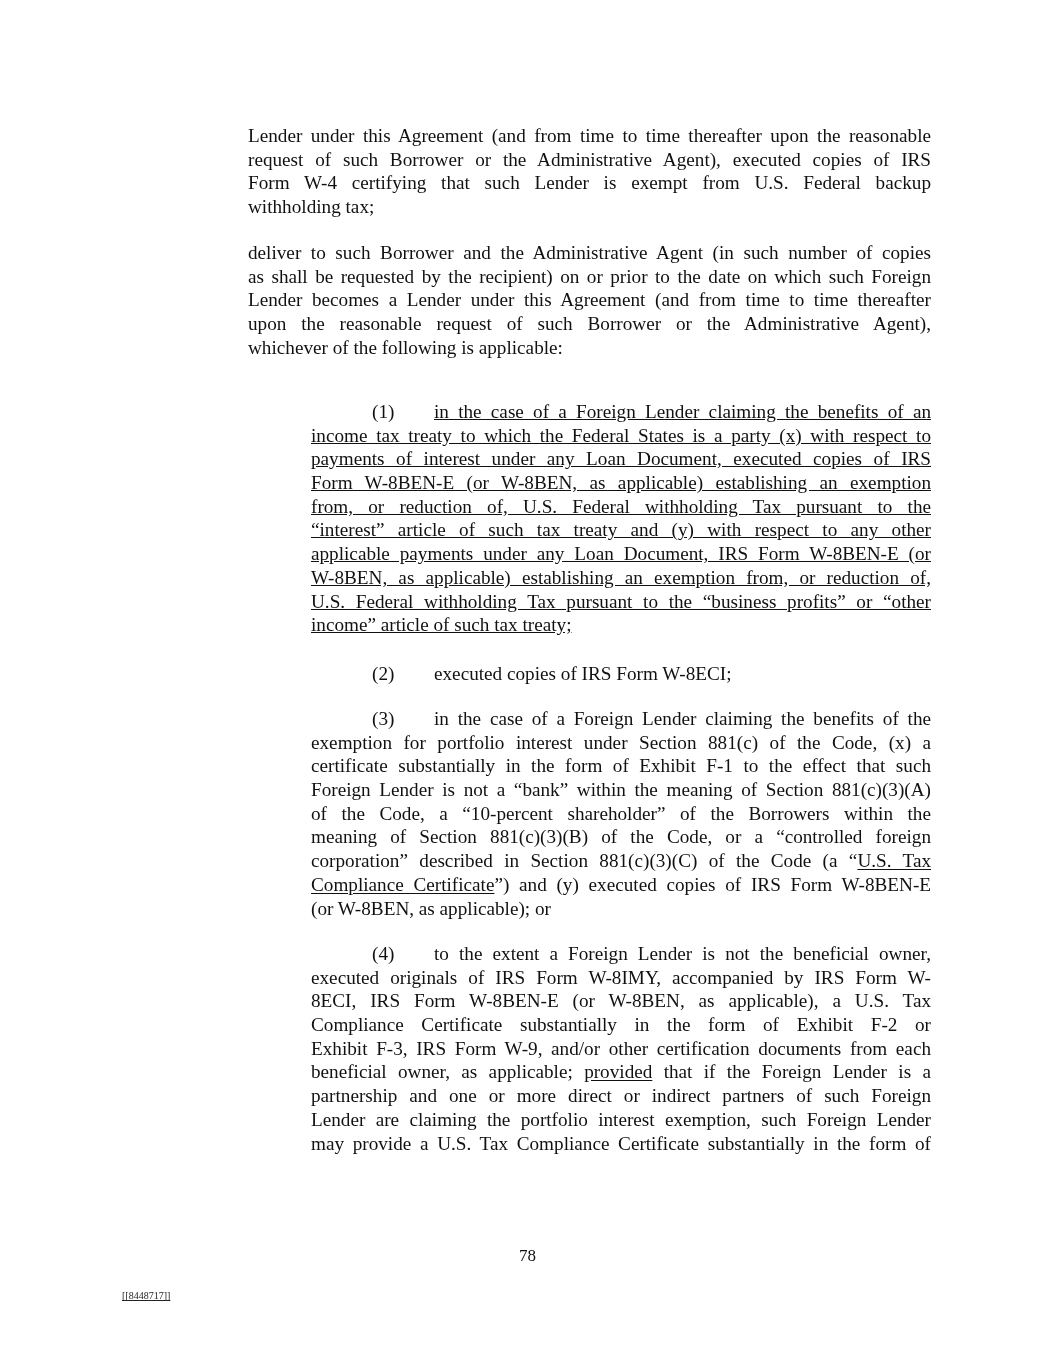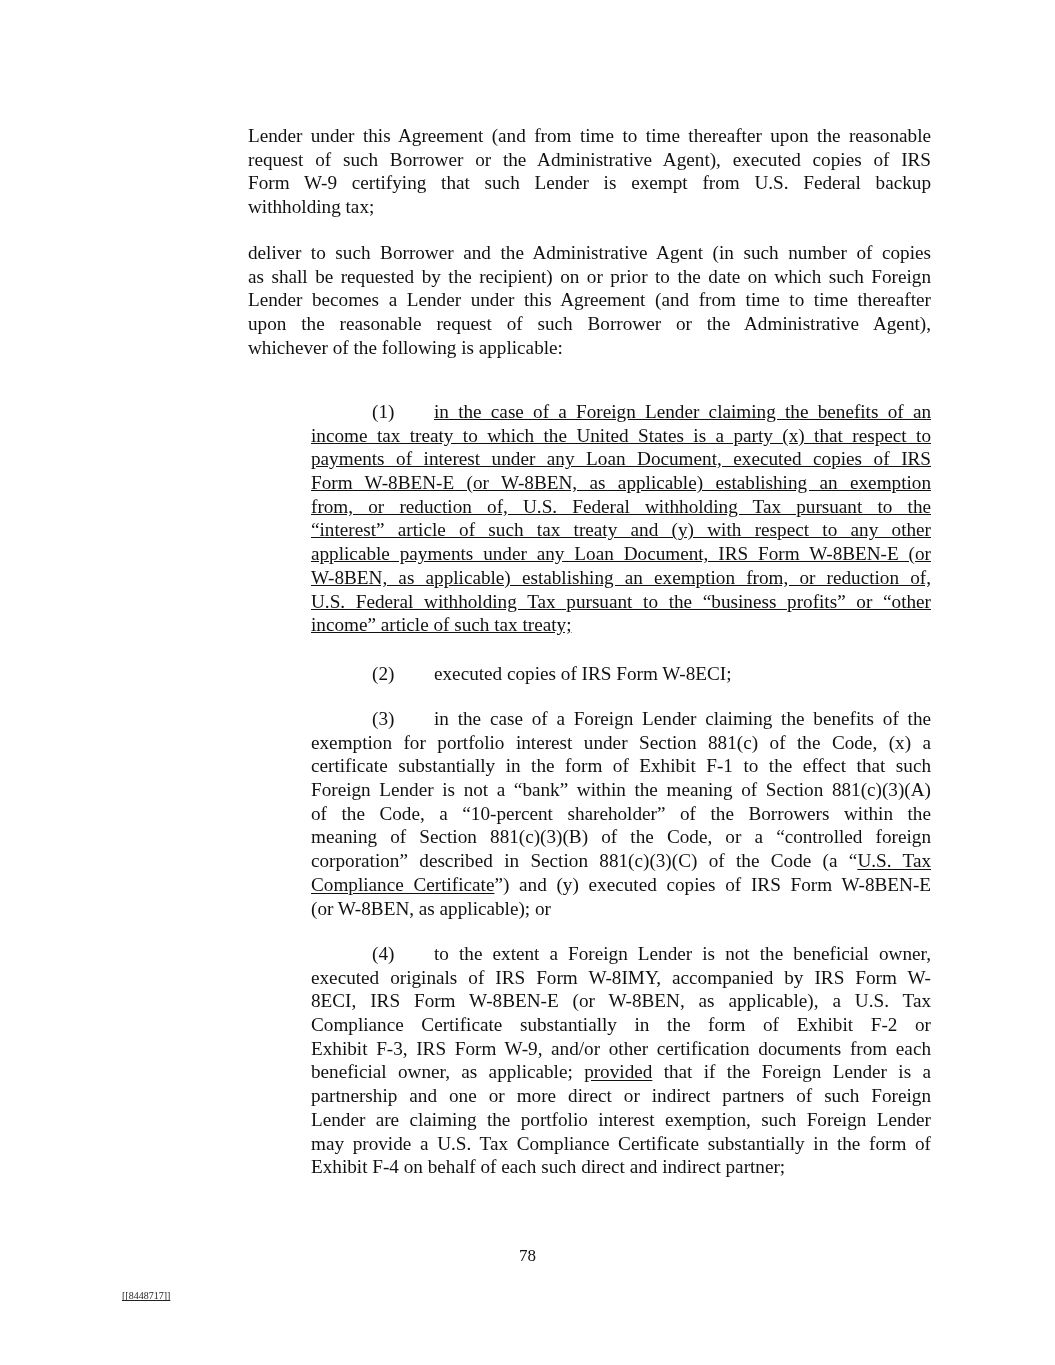--- a/index.html
+++ b/index.html
@@ -68,35 +68,35 @@
     }
   </style>
 </head>
 <body>
 
 <div class="page">
 
   <div class="para p-outer" style="top:124px;">
     <span class="line">Lender under this Agreement (and from time to time thereafter upon the reasonable</span>
     <span class="line">request of such Borrower or the Administrative Agent), executed copies of IRS</span>
-    <span class="line">Form W-9 certifying that such Lender is exempt from U.S. Federal backup</span>
+    <span class="line">Form W-4 certifying that such Lender is exempt from U.S. Federal backup</span>
     <span class="line last">withholding tax;</span>
   </div>
 
   <div class="para p-outer" style="top:241px;">
     <span class="line">deliver to such Borrower and the Administrative Agent (in such number of copies</span>
     <span class="line">as shall be requested by the recipient) on or prior to the date on which such Foreign</span>
     <span class="line">Lender becomes a Lender under this Agreement (and from time to time thereafter</span>
     <span class="line">upon the reasonable request of such Borrower or the Administrative Agent),</span>
     <span class="line last">whichever of the following is applicable:</span>
   </div>
 
   <div class="para p-inner" style="top:400px;text-decoration:underline;">
     <span class="line indent-inner"><span class="num">(1)</span><span>in the case of a Foreign Lender claiming the benefits of an</span></span>
-    <span class="line">income tax treaty to which the United States is a party (x) that respect to</span>
+    <span class="line">income tax treaty to which the Federal States is a party (x) with respect to</span>
     <span class="line">payments of interest under any Loan Document, executed copies of IRS</span>
     <span class="line">Form W-8BEN-E (or W-8BEN, as applicable) establishing an exemption</span>
     <span class="line">from, or reduction of, U.S. Federal withholding Tax pursuant to the</span>
     <span class="line">“interest” article of such tax treaty and (y) with respect to any other</span>
     <span class="line">applicable payments under any Loan Document, IRS Form W-8BEN-E (or</span>
     <span class="line">W-8BEN, as applicable) establishing an exemption from, or reduction of,</span>
     <span class="line">U.S. Federal withholding Tax pursuant to the “business profits” or “other</span>
     <span class="line last">income” article of such tax treaty;</span>
   </div>
 
@@ -119,19 +119,18 @@
   <div class="para p-inner" style="top:942px;">
     <span class="line indent-inner"><span class="num">(4)</span><span>to the extent a Foreign Lender is not the beneficial owner,</span></span>
     <span class="line">executed originals of IRS Form W-8IMY, accompanied by IRS Form W-</span>
     <span class="line">8ECI, IRS Form W-8BEN-E (or W-8BEN, as applicable), a U.S. Tax</span>
     <span class="line">Compliance Certificate substantially in the form of Exhibit F-2 or</span>
     <span class="line">Exhibit F-3, IRS Form W-9, and/or other certification documents from each</span>
     <span class="line"><span>beneficial owner, as applicable; </span><u>provided</u><span> that if the Foreign Lender is a</span></span>
     <span class="line">partnership and one or more direct or indirect partners of such Foreign</span>
     <span class="line">Lender are claiming the portfolio interest exemption, such Foreign Lender</span>
     <span class="line">may provide a U.S. Tax Compliance Certificate substantially in the form of</span>
-    <span class="line last">Exhibit F-4 on behalf of each such direct and indirect partner;</span>
   </div>
 
   <div class="page-number">78</div>
   <div class="doc-id">[[8448717]]</div>
 
 </div>
 
 </body></html>

